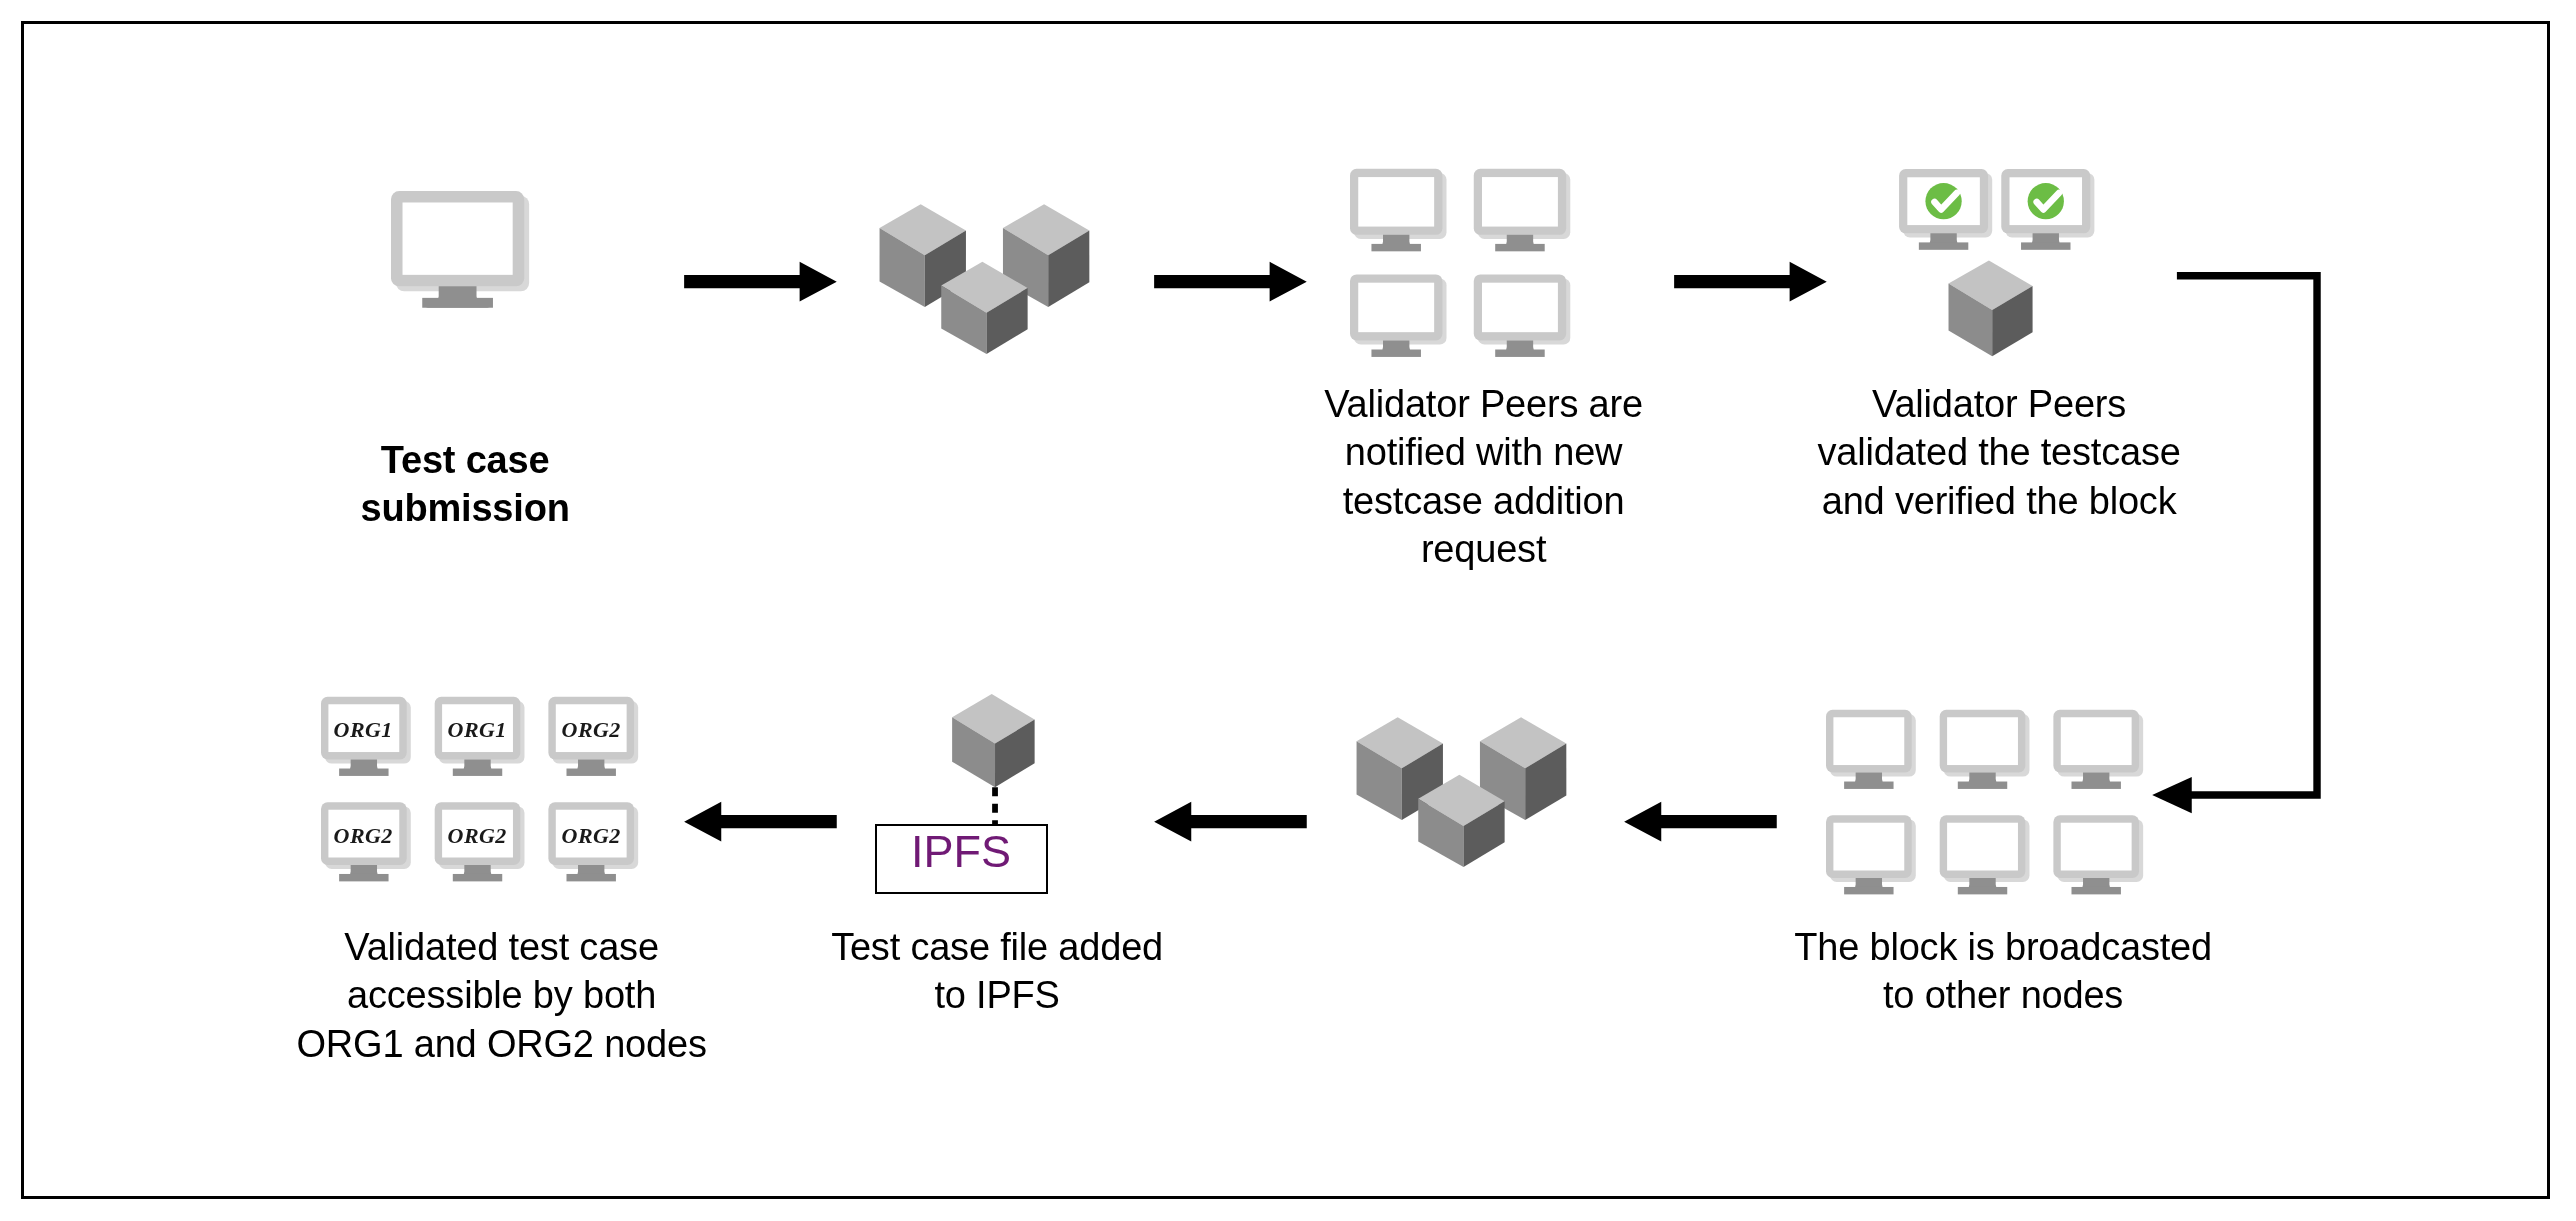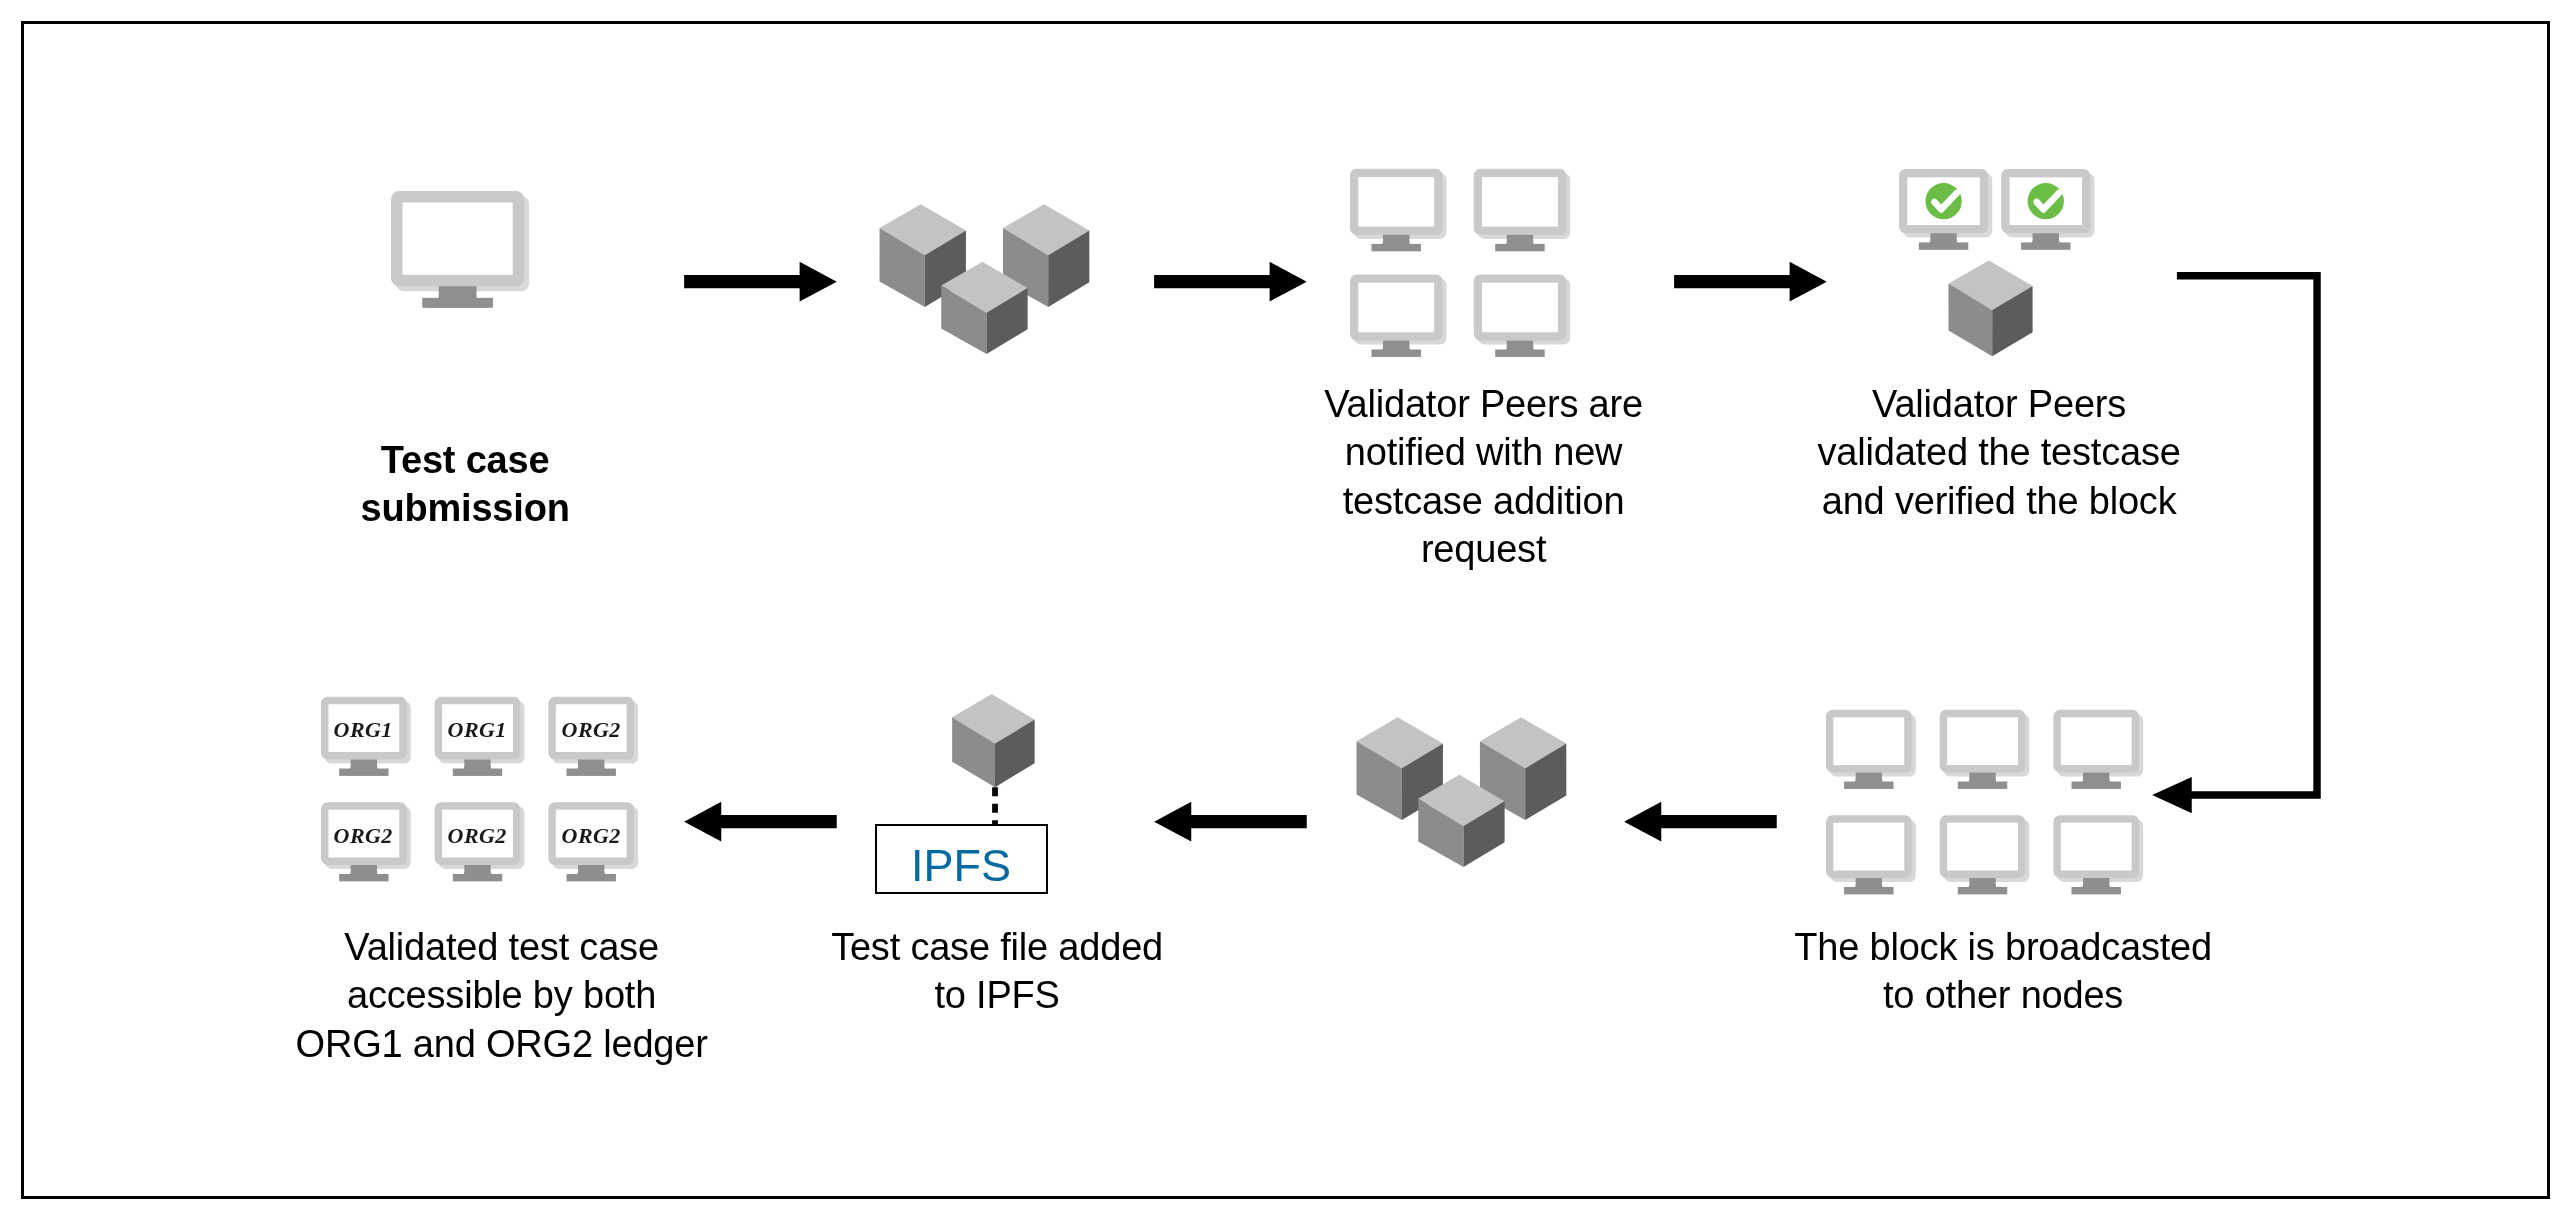--- a/index.html
+++ b/index.html
@@ -43,24 +43,24 @@
     font-weight: 400;
     letter-spacing: -0.2px;
   }
   .svgwrap { display:block; }
   .ipfs-box {
     position: absolute;
     border: 2.5px solid #000000;
     background: #ffffff;
     box-sizing: border-box;
     display: flex;
-    align-items: flex-end;
+    align-items: flex-start;
     justify-content: center;
     font-size: 45px;
-    color: #0369a1;
+    color: #701a75;
     font-family: "Liberation Sans", sans-serif;
   }
   .org-label {
     position: absolute;
     font-family: "Liberation Serif", serif;
     font-style: italic;
     font-weight: 700;
     color: #1a1a1a;
     font-size: 22px;
     letter-spacing: 0.4px;
@@ -280,21 +280,21 @@
         <use href="#mon-plain2" x="138" y="0"></use>
         <use href="#mon-plain2" x="276" y="0"></use>
         <use href="#mon-plain2" x="0" y="128"></use>
         <use href="#mon-plain2" x="138" y="128"></use>
         <use href="#mon-plain2" x="276" y="128"></use>
       </svg>
     </div>
 
     <div class="caption" style="left:243px; top:899px; width:470px;">Validated test case
 accessible by both
-ORG1 and ORG2 ledger</div>
+ORG1 and ORG2 nodes</div>
 
     <div class="caption" style="left:759px; top:899px; width:429px;">Test case file added
 to IPFS</div>
 
 
     <div class="caption" style="left:1699px; top:899px; width:561px;text-align:center;">The block is broadcasted
 to other nodes</div>
 
   </div>
 </div>

